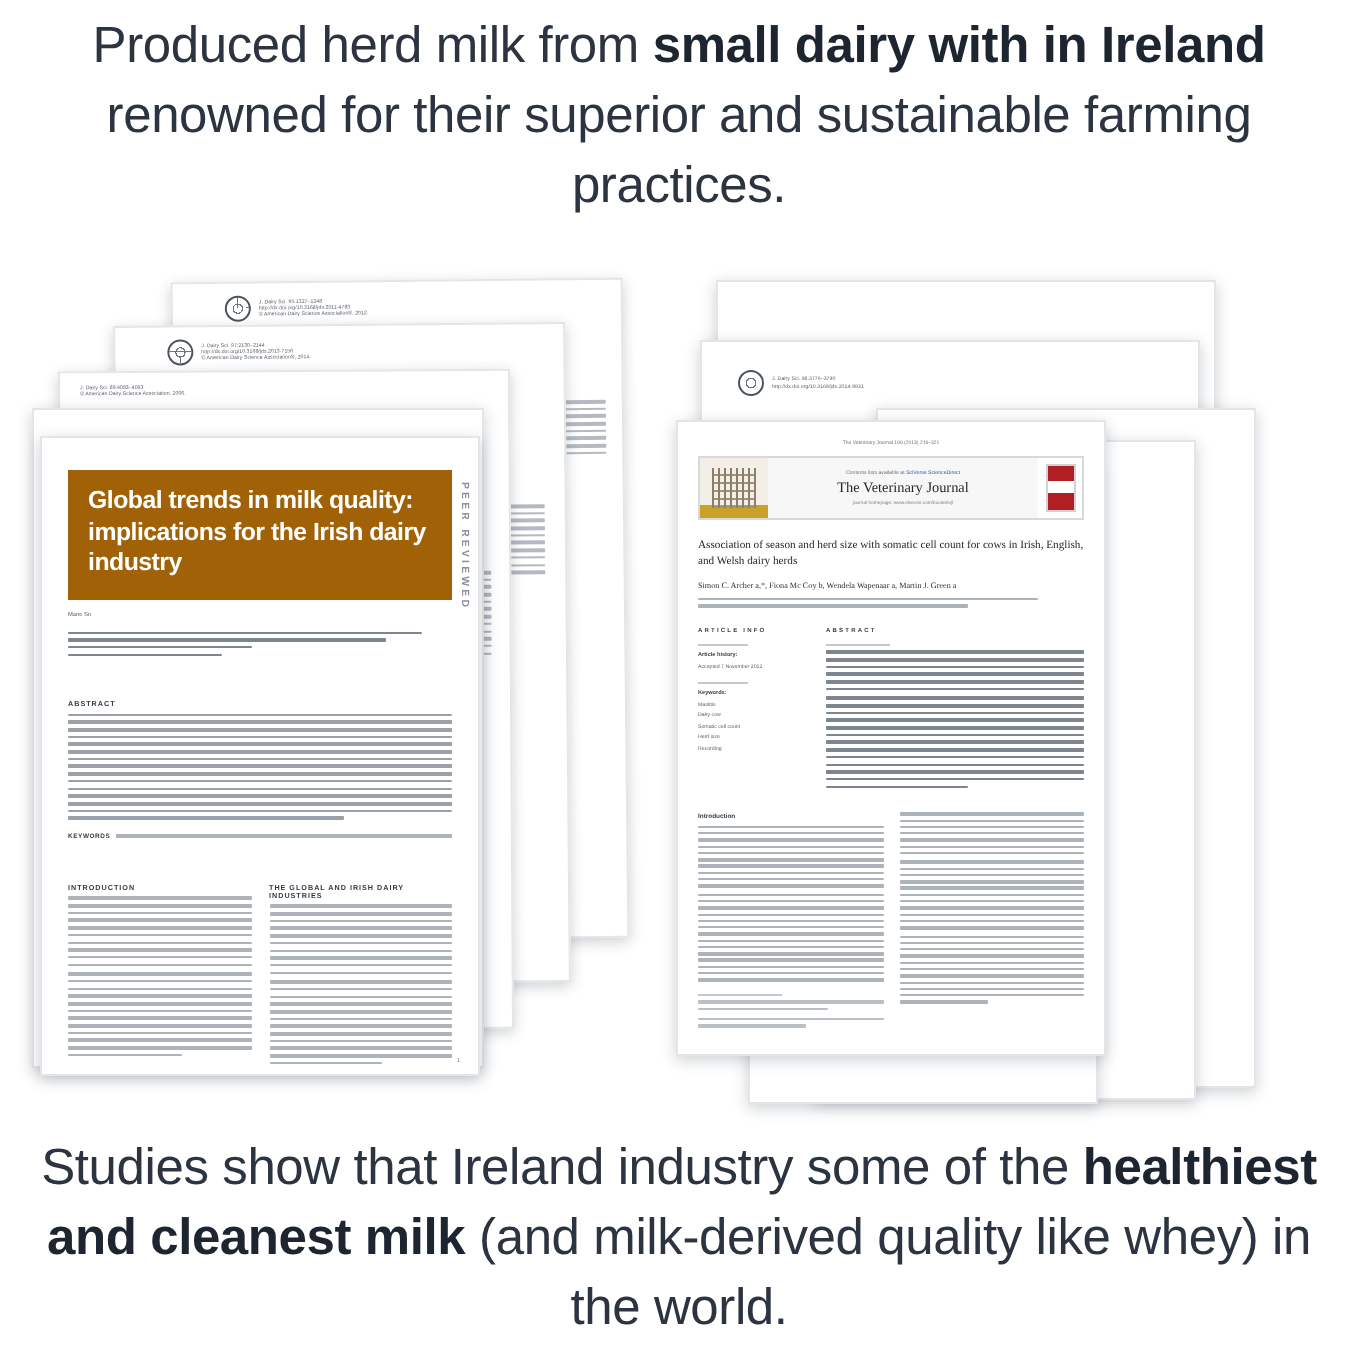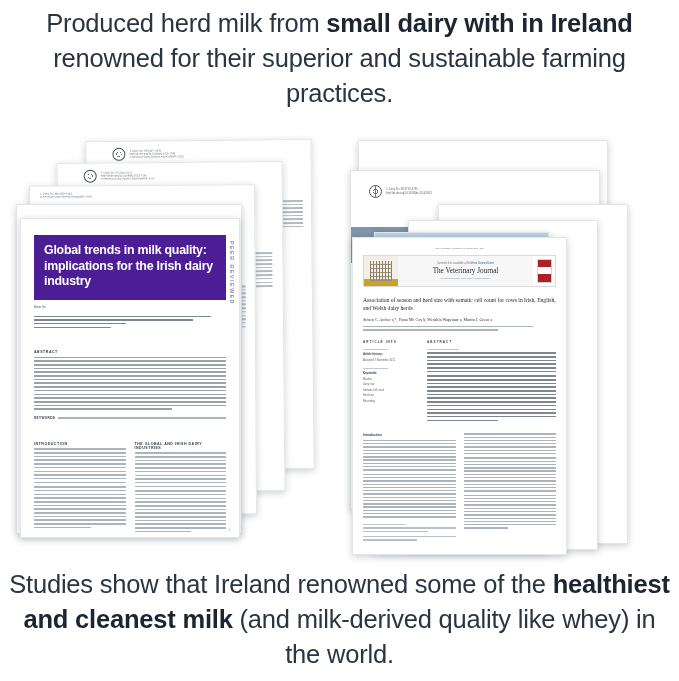--- a/index.html
+++ b/index.html
@@ -65,21 +65,21 @@
 
   .hdrband { display: flex; align-items: center; gap: 4px; padding: 6px 0 0 26px; }
   .hdrband.plain { padding-left: 10px; }
 
   .fan-col { position: absolute; top: 60px; width: 30px; }
   .fan-col .ln { background: #b4bac1; }
 
   
   #sheet-l1 .banner {
     margin: 16px 13px 0 13px;
-    background: #4c1d95;
+    background: #a16207;
     color: #fff;
     padding: 8px 10px 10px 10px;
     font-size: 12.4px;
     font-weight: 700;
     line-height: 15.5px;
     letter-spacing: -0.25px;
   }
   .peer {
     position: absolute; right: 4px; top: 22px;
     writing-mode: vertical-rl;
@@ -98,21 +98,21 @@
   .twocol { margin: 22px 13px 0 13px; display: flex; gap: 9px; }
   .twocol .col { flex: 1; }
   .pgnum { position: absolute; right: 9px; bottom: 5px; font-size: 3px; color: #7a828a; }
 
   
   #sheet-r6 { left: 20px;  top: 0px;   width: 250px; height: 345px; }
   #sheet-r5 { left: 12px;  top: 30px;  width: 250px; height: 340px; }
   #sheet-r4 { left: 100px; top: 64px;  width: 190px; height: 340px; z-index: 2; }
   #sheet-r3 { left: 70px;  top: 80px;  width: 190px; height: 330px; z-index: 3; }
   #sheet-r2 { left: 36px;  top: 92px;  width: 175px; height: 320px; z-index: 4; }
-  #sheet-r1 { left: 14px;   top: 70px;  width: 215px; height: 318px; z-index: 6; margin-top: 27px; }
+  #sheet-r1 { left: 0;   top: 70px;  width: 215px; height: 318px; z-index: 6; }
 
   .ausgov {
     position: absolute; left: 0; top: 56px; width: 250px; height: 36px;
     background: #7e94a8; display: flex; align-items: center; gap: 5px; padding-left: 18px;
   }
   .ausgov .crest {
     width: 15px; height: 13px;
     background:
       radial-gradient(ellipse at 30% 55%, #dfe7ee 0 35%, transparent 36%),
       radial-gradient(ellipse at 70% 55%, #dfe7ee 0 35%, transparent 36%),
@@ -610,16 +610,16 @@
             <div class="ln"></div>
             <div class="ln"></div>
             <div class="ln"></div>
             <div class="ln" style="width:48%"></div>
         </div>
       </div>
     </div>
   </div>
 
   <div class="headline" id="headline-bottom">
-    <span>Studies show that Ireland renowned some of the </span><b>healthiest and cleanest milk</b><span> (and milk-derived quality like whey) in the world.</span>
+    <span>Studies show that Ireland industry some of the </span><b>healthiest and cleanest milk</b><span> (and milk-derived quality like whey) in the world.</span>
   </div>
 
 </div>
 
 </body></html>

